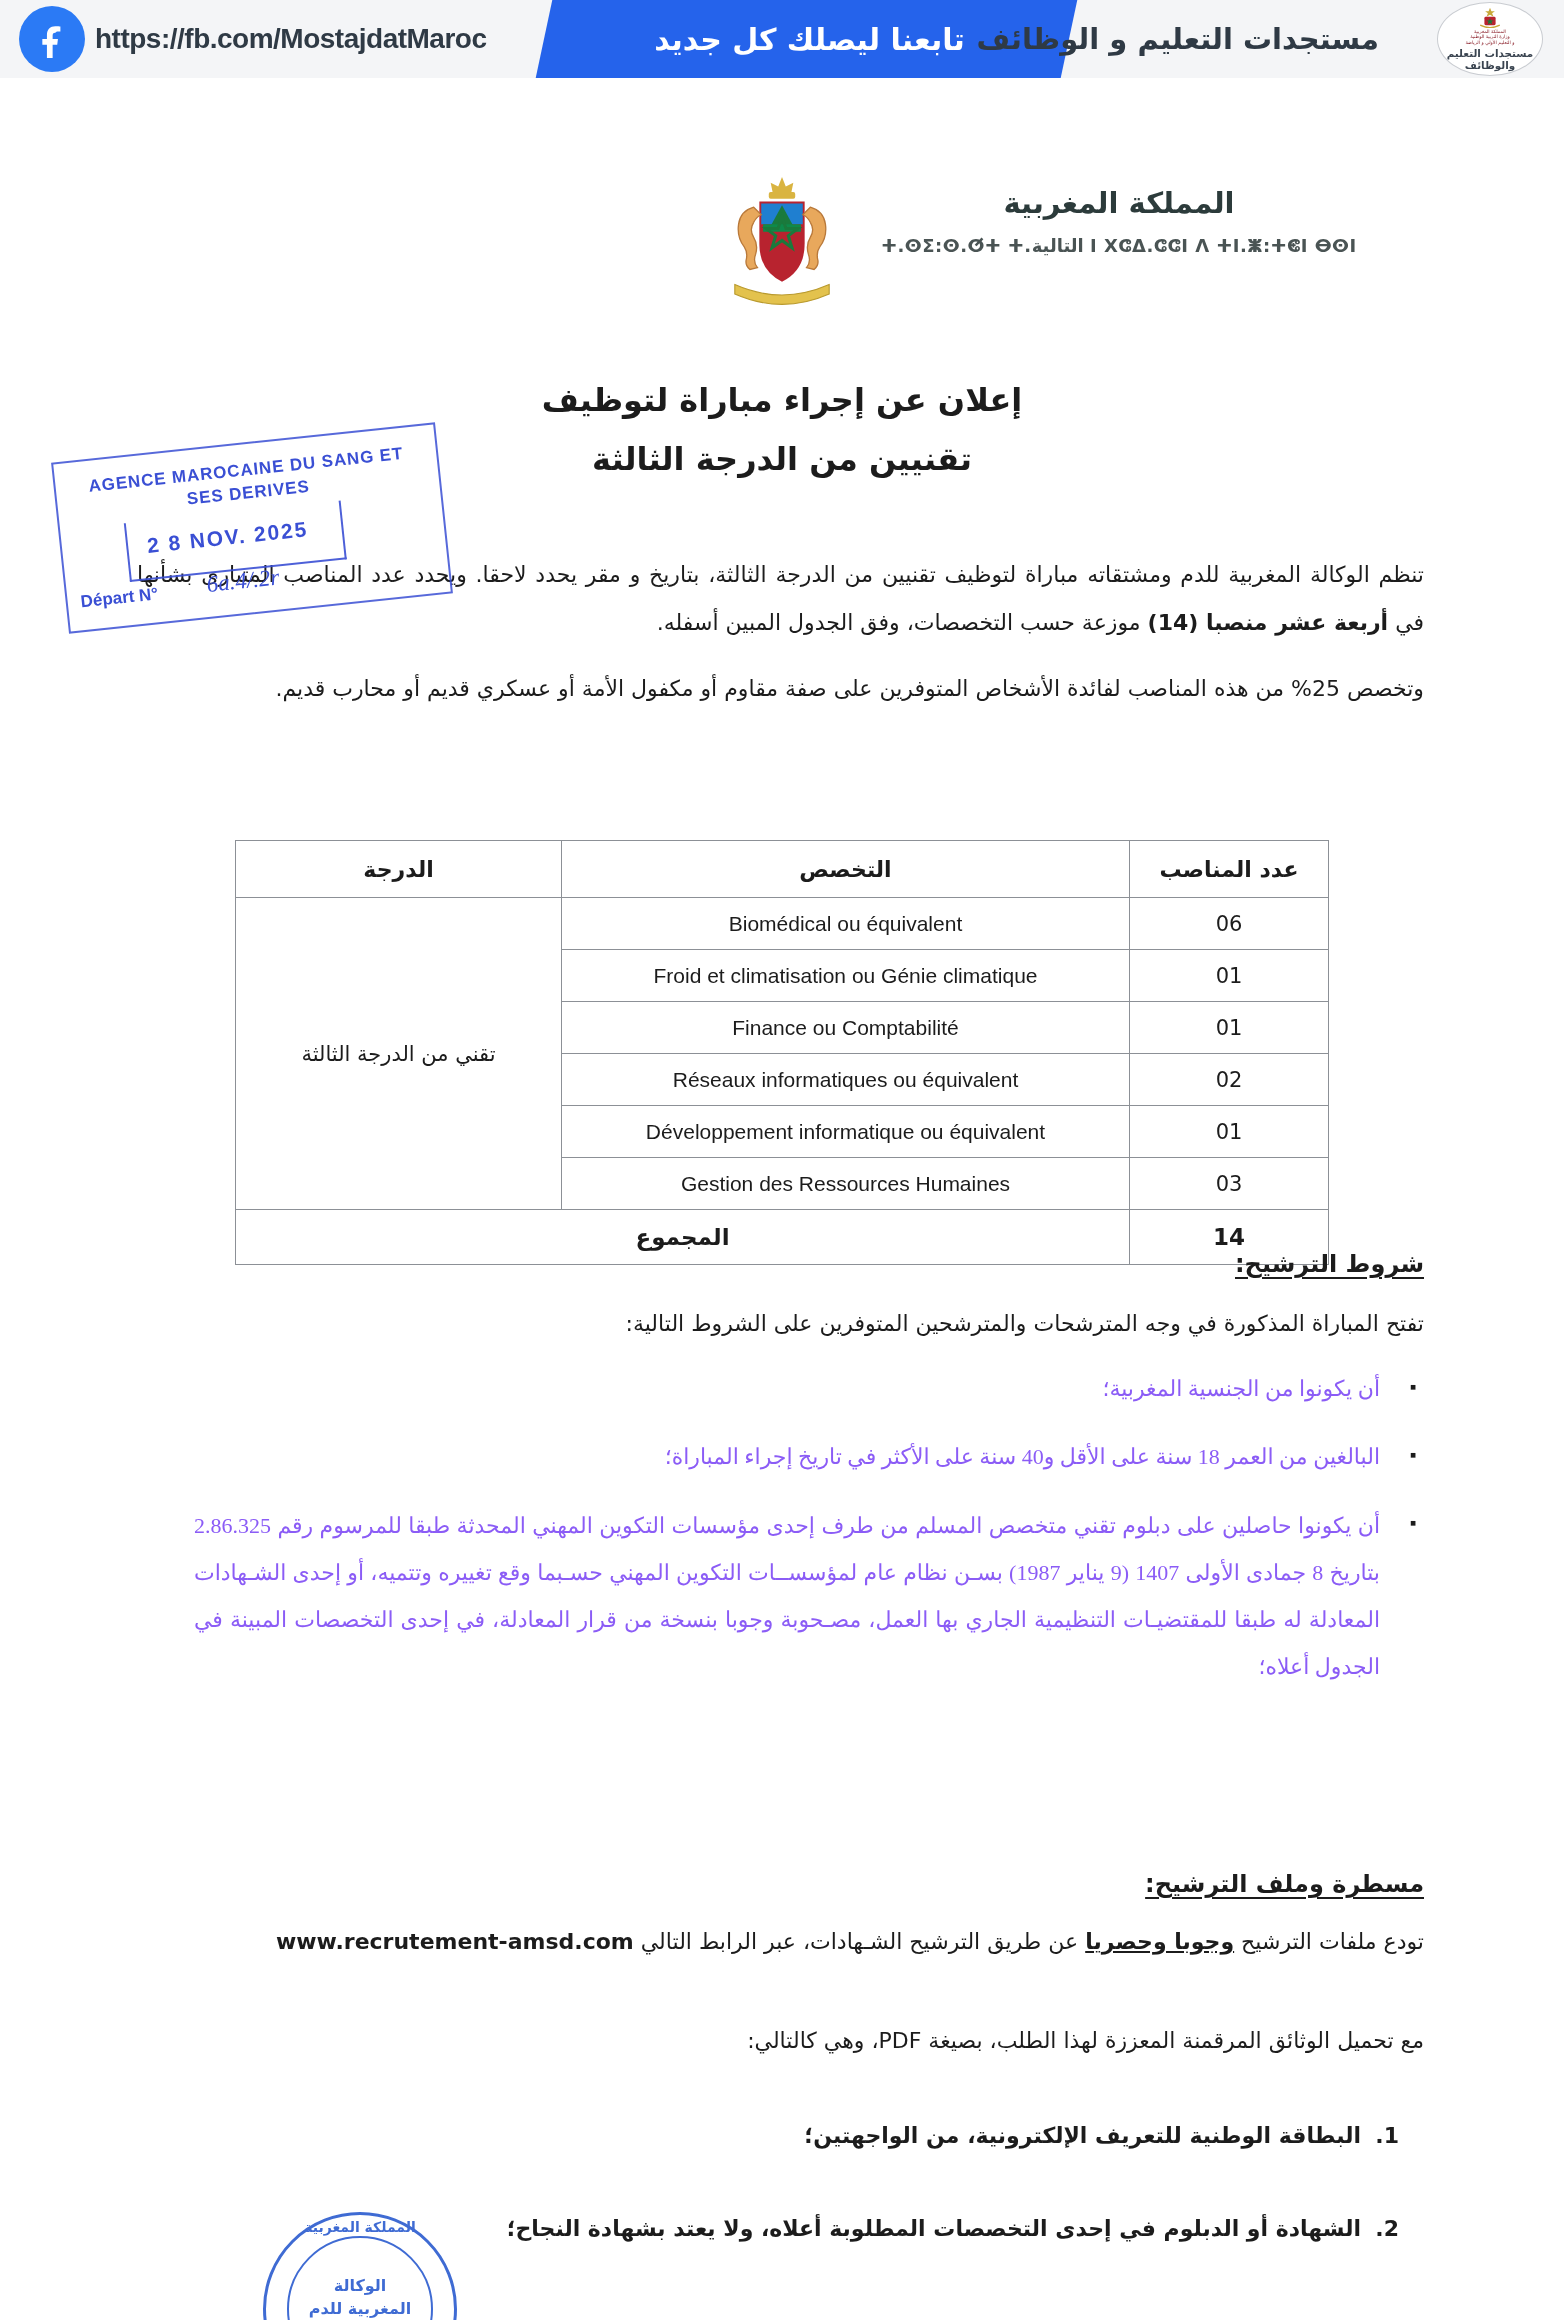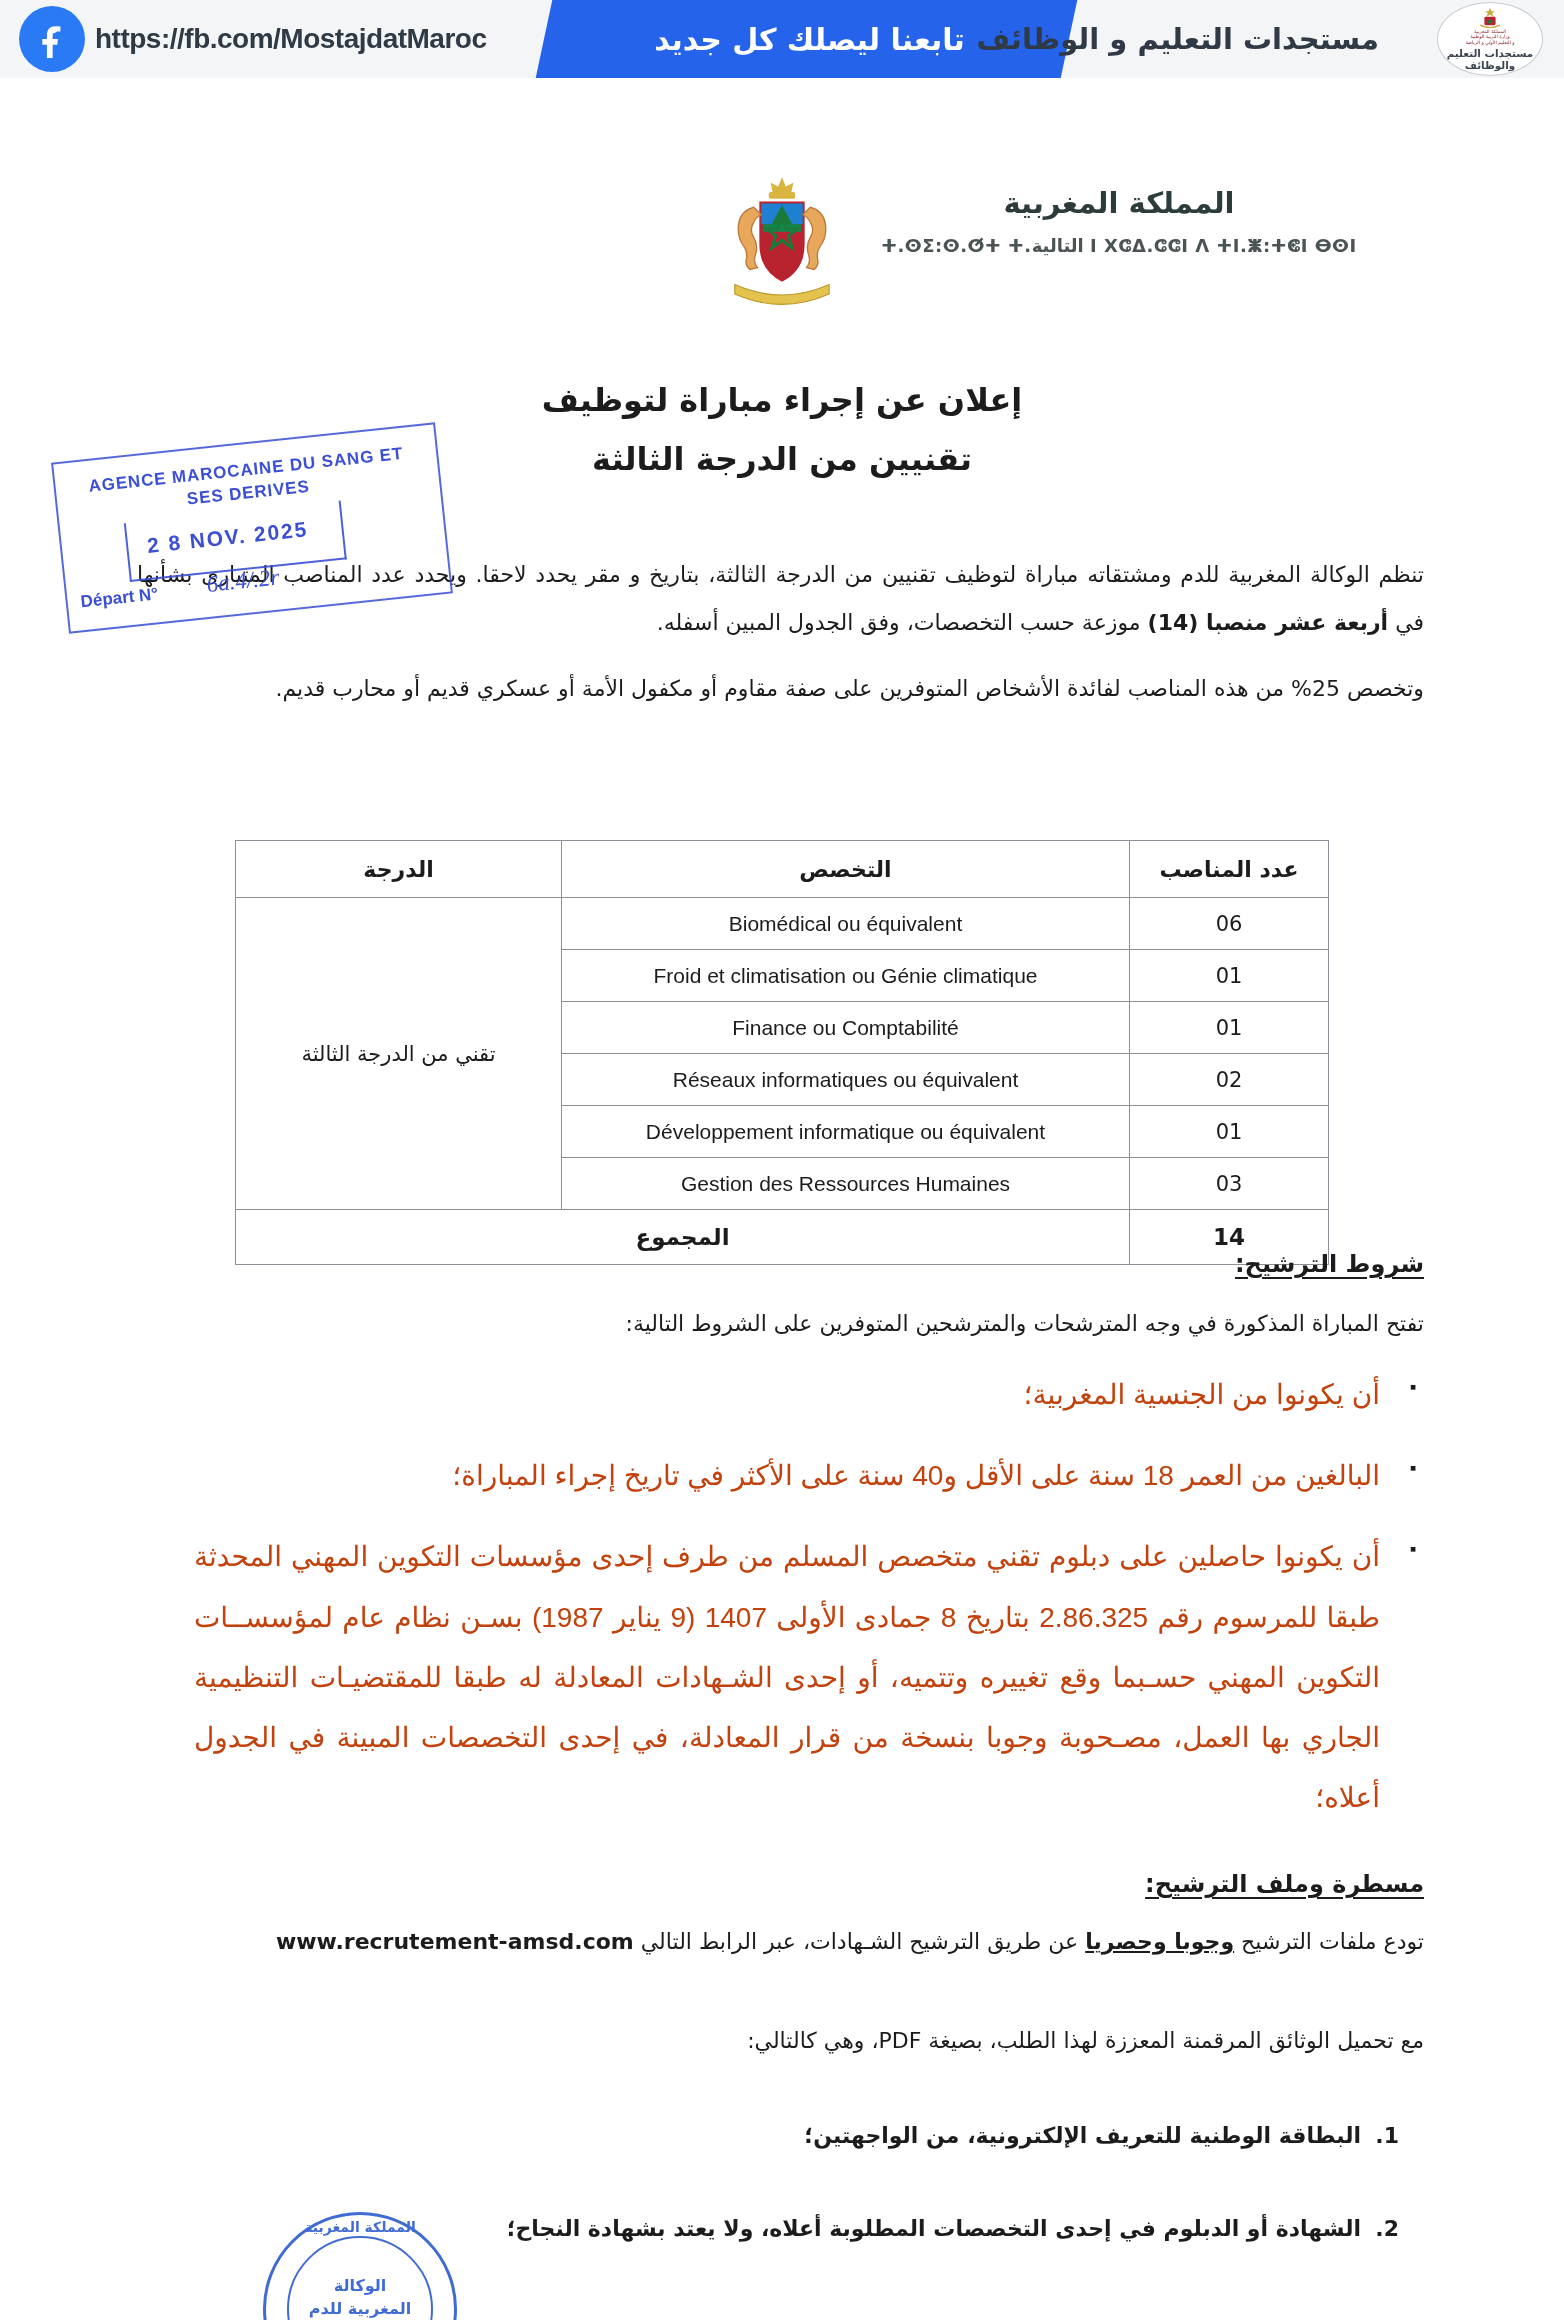--- a/index.html
+++ b/index.html
@@ -270,24 +270,24 @@
 
   ul.cond-list {
     position: absolute;
     right: 140px;
     width: 1230px;
     margin: 0; padding: 0;
     list-style: none;
   }
   ul.cond-list li {
     position: relative;
-    font-family: Liberation Sans, sans-serif;
-    font-size: 28px;
+    font-family: Liberation Serif, serif;
+    font-size: 22px;
     line-height: 2.15;
-    color: #c2410c;
+    color: #8b5cf6;
     padding-right: 44px;
     text-align: justify;
   }
   ul.cond-list li::before {
     content: "\25AA";
     position: absolute;
     right: 7.6px;
     top: 1.9px;
     font-size: 19px;
     color: #1c1c1c;

